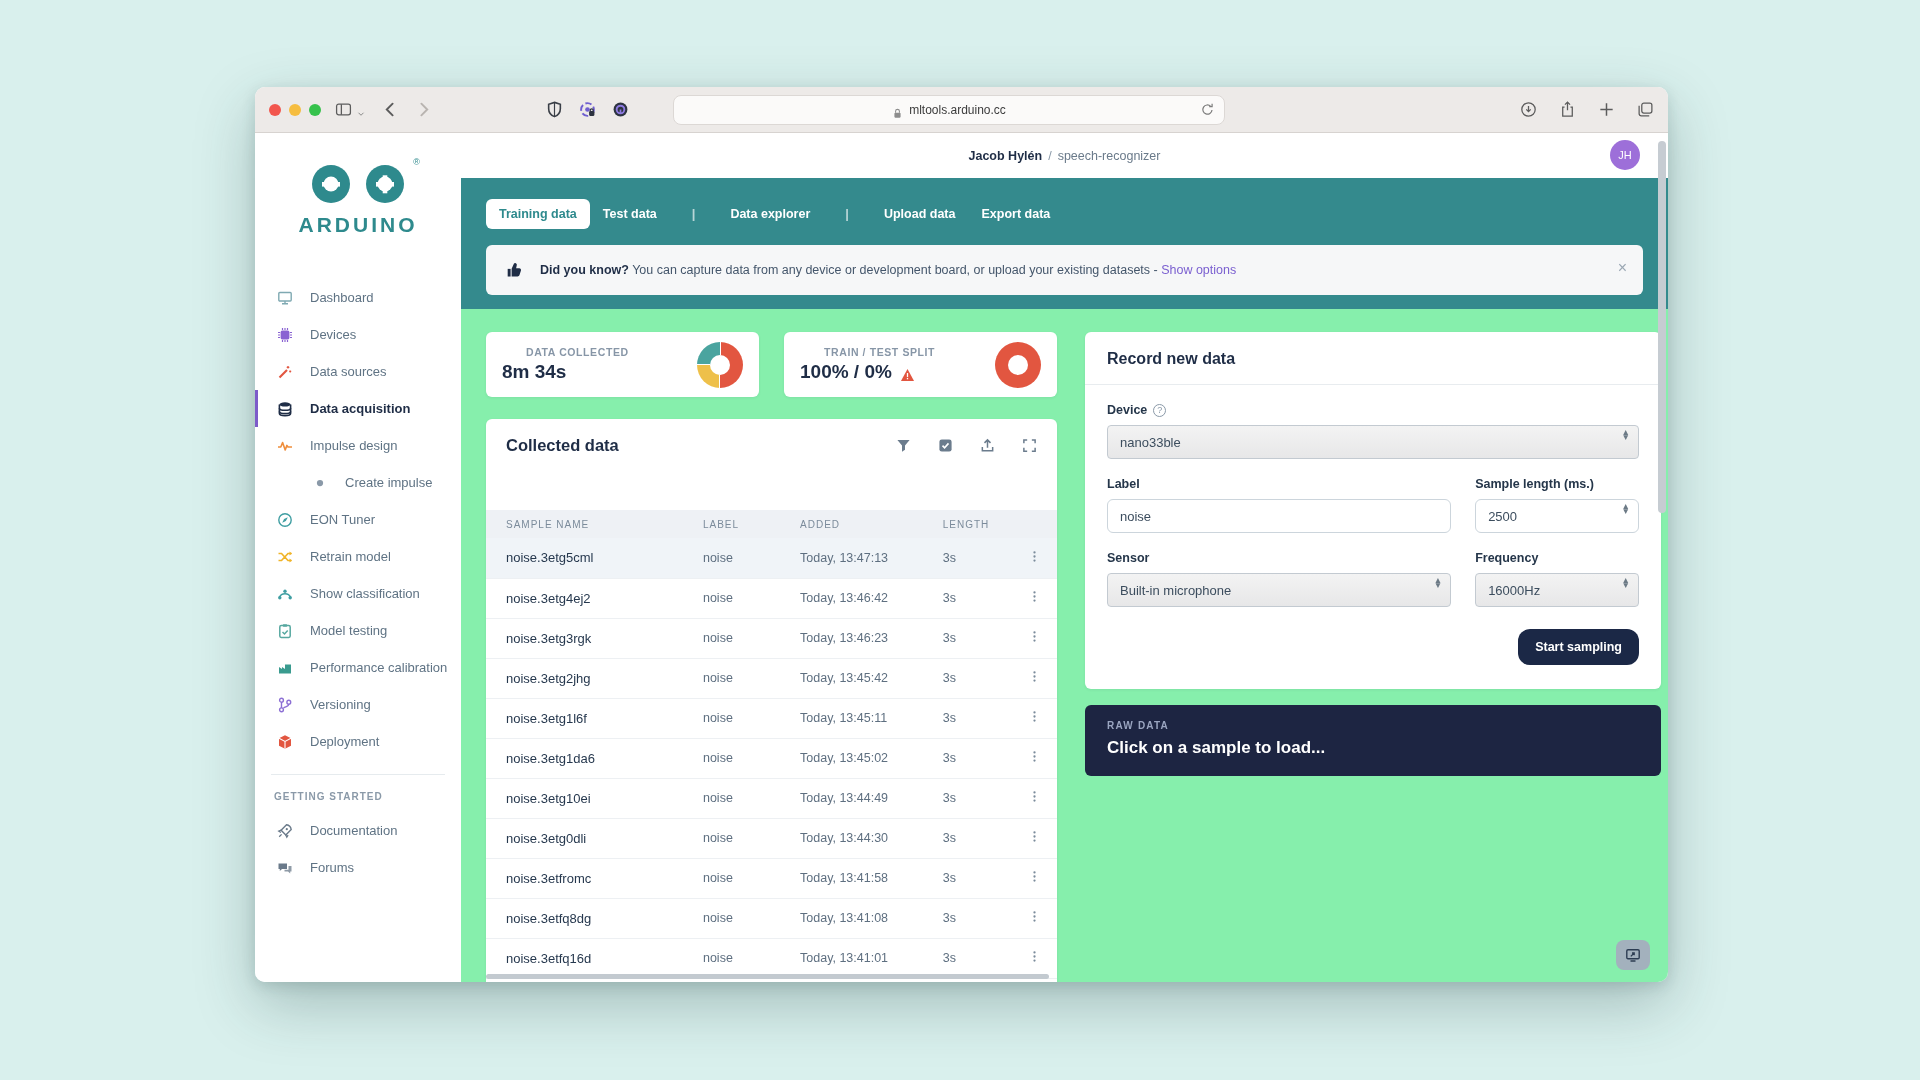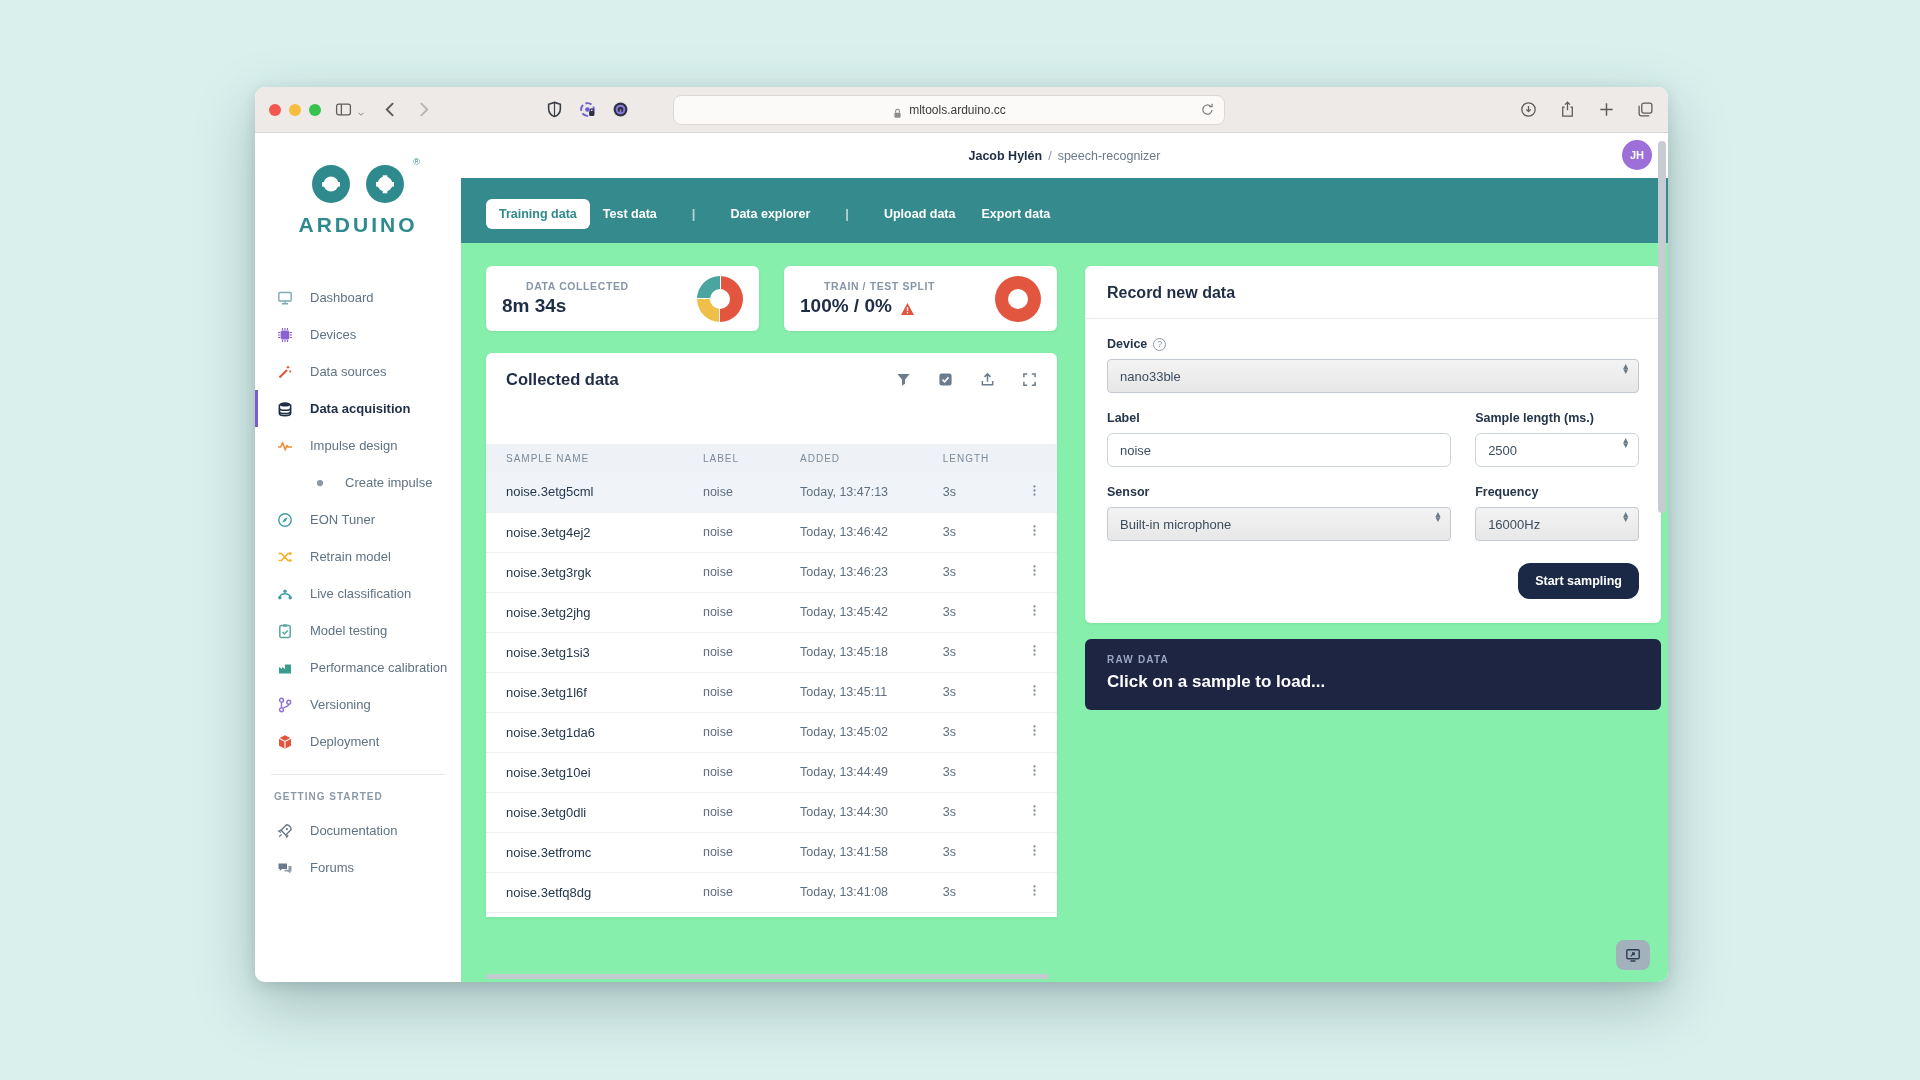--- a/index.html
+++ b/index.html
@@ -52,22 +52,22 @@
   .nav-item.sub .nico { width:10px; height:10px; margin-right:20px; margin-left:3px; }
   .nav-divider { height:1px; background:#e6ebee; margin:14px 16px 14px 16px; }
   .nav-section { font-size:10px; letter-spacing:1px; color:#8a99a8; padding:2px 0 10px 19px; font-weight:bold; }
 
   .main { flex:1; background:#86efac; position:relative; overflow:hidden; }
   .main-header { height:45px; background:#fff; position:relative;
     display:flex; align-items:center; justify-content:center; }
   .crumb { font-size:12.5px; color:#6a7a8a; }
   .crumb b { color:#1f2d46; font-weight:bold; }
   .crumb .sep { margin:0 6px; color:#8a99a8; }
-  .avatar { position:absolute; right:16px; top:7px; width:30px; height:30px; border-radius:50%;
-    background:#9d6fd9; color:#fff; font-size:11px; font-weight:bold;
+  .avatar { position:absolute; right:28px; top:7px; width:30px; height:30px; border-radius:50%;
+    background:#9d6fd9; color:#fff; font-size:11px; font-weight:normal;
     display:flex; align-items:center; justify-content:center; }
 
   .teal-band { background:#348a8d; padding:20px 25px 14px; }
   .tabs { display:flex; align-items:center; }
   .tab { padding:8px 13px; font-size:12.5px; font-weight:bold; color:#fff; cursor:pointer; border-radius:6px; }
   .tab.active { background:#fff; color:#2e8a8d; }
   .tab-sep { color:rgba(255,255,255,.65); margin:0 9px; font-size:13px; }
   .banner { margin-top:16px; background:#f6f7f8; border-radius:6px; height:50px;
     display:flex; align-items:center; padding:0 20px; position:relative; }
   .banner .bico { width:18px; height:18px; color:#1f2d46; margin-right:16px; flex:none; }
@@ -347,21 +347,21 @@
 
           <div class="nav-item">
             <span class="nico" style="color: rgb(63, 158, 162);">
               <svg viewBox="0 0 16 16">
                 <path d="M2.2 11.5a6.3 6.3 0 0111.6 0" fill="none" stroke="currentColor" stroke-width="1.5"></path>
                 <circle cx="2.8" cy="11.8" r="1.7" fill="currentColor"></circle>
                 <circle cx="13.2" cy="11.8" r="1.7" fill="currentColor"></circle>
                 <circle cx="8" cy="5.2" r="1.7" fill="currentColor"></circle>
               </svg>
             </span>
-            <span>Live classification</span>
+            <span>Show classification</span>
           </div>
 
           <div class="nav-item">
             <span class="nico" style="color: rgb(87, 168, 160);">
               <svg viewBox="0 0 16 16">
                 <rect x="2.8" y="2.5" width="10.4" height="12" rx="1.4" fill="none" stroke="currentColor" stroke-width="1.5"></rect>
                 <rect x="5.8" y="1.2" width="4.4" height="2.6" rx="0.8" fill="currentColor"></rect>
                 <path d="M5.5 9l2 2 3.2-3.6" fill="none" stroke="currentColor" stroke-width="1.5"></path>
               </svg>
             </span>
@@ -447,20 +447,28 @@
             <span class="tab tab-sep">|</span>
 
             <span class="tab">Data explorer</span>
 
             <span class="tab tab-sep">|</span>
 
             <span class="tab">Upload data</span>
 
             <span class="tab">Export data</span>
           </div>
+        <div class="banner">
+          <span class="bico"><svg viewBox="0 0 16 16">
+                <rect x="1.5" y="7" width="2.6" height="6.8" fill="currentColor"></rect>
+                <path d="M5 13.8h5.3c.8 0 1.5-.5 1.7-1.3l1.3-4c.3-1-.4-2-1.5-2H9l.6-2.9C9.8 2.6 9 1.7 8.1 1.7c-.5 0-.9.3-1.1.7L5 6.9z" fill="currentColor"></path>
+              </svg></span>
+          <span class="banner-text"><b>Did you know?</b><span> You can capture data from any device or development board, or upload your existing datasets - </span><span class="banner-link">Show options</span></span>
+          <span class="banner-close">×</span>
+        </div>
       </div>
 
       <div class="dashboard">
 
         <div class="col-left">
           <div class="stats-row">
 
               <div class="stat-card">
                 <div>
                   <div class="stat-label">DATA COLLECTED</div>
@@ -573,31 +581,20 @@
                     <td class="c-label">noise</td>
                     <td class="c-added">Today, 13:45:42</td>
                     <td class="c-len">3s</td>
                     <td class="c-menu"><span class="kebab"><svg viewBox="0 0 16 16">
                           <circle cx="8" cy="3" r="1.4" fill="currentColor"></circle>
                           <circle cx="8" cy="8" r="1.4" fill="currentColor"></circle>
                           <circle cx="8" cy="13" r="1.4" fill="currentColor"></circle>
                         </svg></span></td>
                   </tr>
 
-                  <tr class="sample-row">
-                    <td class="c-name">noise.3etg1si3</td>
-                    <td class="c-label">noise</td>
-                    <td class="c-added">Today, 13:45:18</td>
-                    <td class="c-len">3s</td>
-                    <td class="c-menu"><span class="kebab"><svg viewBox="0 0 16 16">
-                          <circle cx="8" cy="3" r="1.4" fill="currentColor"></circle>
-                          <circle cx="8" cy="8" r="1.4" fill="currentColor"></circle>
-                          <circle cx="8" cy="13" r="1.4" fill="currentColor"></circle>
-                        </svg></span></td>
-                  </tr>
 
                   <tr class="sample-row">
                     <td class="c-name">noise.3etg1l6f</td>
                     <td class="c-label">noise</td>
                     <td class="c-added">Today, 13:45:11</td>
                     <td class="c-len">3s</td>
                     <td class="c-menu"><span class="kebab"><svg viewBox="0 0 16 16">
                           <circle cx="8" cy="3" r="1.4" fill="currentColor"></circle>
                           <circle cx="8" cy="8" r="1.4" fill="currentColor"></circle>
                           <circle cx="8" cy="13" r="1.4" fill="currentColor"></circle>

